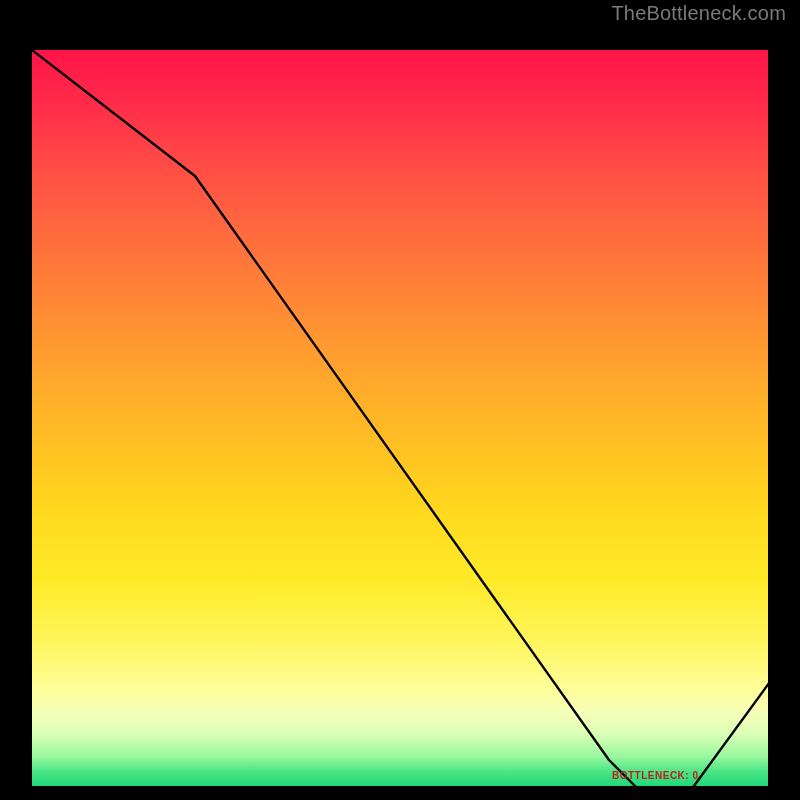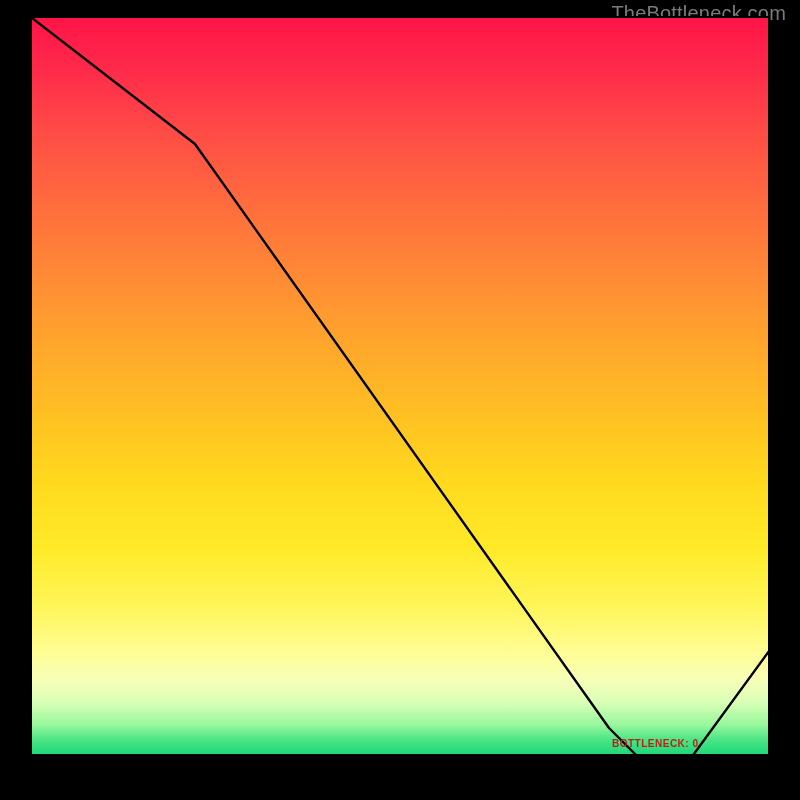--- a/index.html
+++ b/index.html
@@ -21,21 +21,21 @@
     top: 2px;
     right: 14px;
     color: #7a7a7a;
     font-size: 20px;
     font-weight: 500;
     letter-spacing: 0.2px;
   }
   .plot-area {
     position: absolute;
     left: 30px;
-    top: 16px;
+    top: 48px;
     width: 740px;
     height: 740px;
     
     background: linear-gradient(
       to bottom,
       #ff1448 0%,
       #ff2a4a 7%,
       #ff4a46 15%,
       #ff6b3e 25%,
       #ff8a35 35%,

